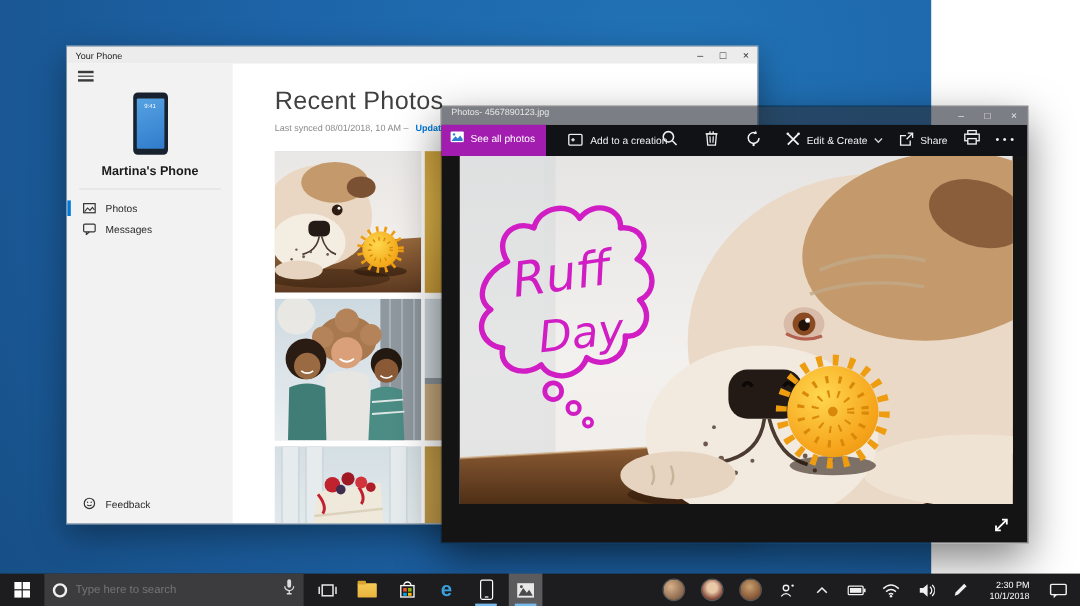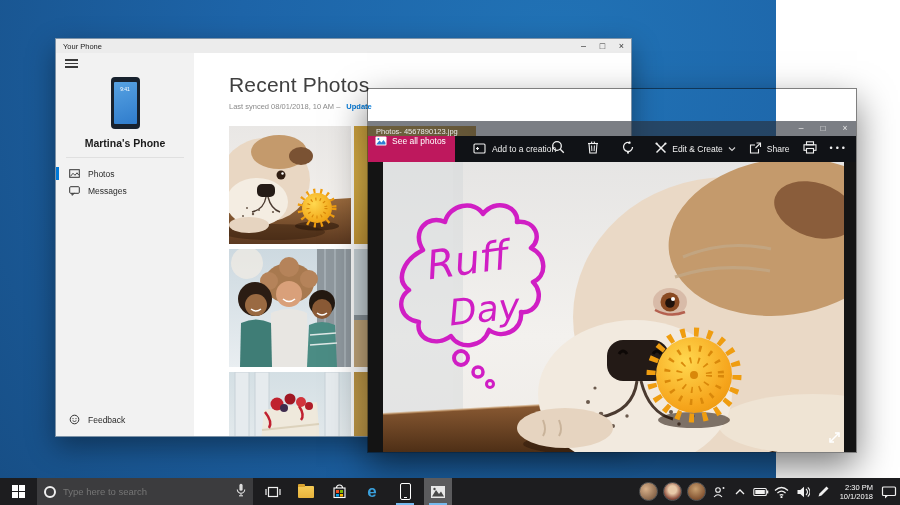--- a/index.html
+++ b/index.html
@@ -44,26 +44,26 @@
   .thumb { width:122px; height:118px; overflow:hidden; background:#ddd; }
   .thumb svg { display:block; }
   .sliver-1 { background:radial-gradient(circle at 30% 40%, #e8c050, #b9892e); }
   .sliver-2 { background:linear-gradient(#ccd6db 0 56%, #8a949a 56% 60%, #c4a87c 60% 100%); }
   .sliver-3 { background:radial-gradient(circle at 40% 30%, #d8b45c, #a87c30); }
 
   
   .ph-win { position:absolute; left:367px; top:88px; width:490px; height:365px; z-index:2;
     border:1px solid rgba(0,0,0,.5); box-shadow:0 14px 34px rgba(0,0,0,.5);
     display:flex; flex-direction:column; }
-  .ph-titlebar { height:15px; background:rgba(42,46,56,.62); display:flex; align-items:flex-end; flex:0 0 15px;margin-top:32px; }
+  .ph-titlebar { height:15px; background:rgba(42,46,56,.62); display:flex; align-items:flex-start; flex:0 0 15px; }
   .ph-title { flex:1; font-size:7.5px; color:#e8e8e8; padding-left:8px; }
   .ph-ctrl { width:22px; text-align:center; font-size:8.5px; line-height:15px; color:#e8e8e8; }
   .ph-toolbar { height:26px; background:#101216; flex:0 0 26px; position:relative;
     display:flex; align-items:center; color:#eee; }
-  .seeall-btn { height:26px; background:#be185d; color:#fff; display:flex; 
+  .seeall-btn { height:26px; background:#a21caf; color:#fff; display:flex; align-items:center;
     padding:0 9px 4px 7px; font-size:8.5px; gap:5px; }
   .addcreation { display:flex; align-items:center; gap:6px; font-size:8.5px; margin-left:18px; color:#f0f0f0; }
   .tb-center { position:absolute; left:183px; display:flex; gap:22px; align-items:center; }
   .tb-right { position:absolute; right:8px; display:flex; align-items:center; gap:13px; }
   .tb-item { display:flex; align-items:center; gap:5px; font-size:8.5px; color:#f0f0f0; }
   .tb-dots { font-size:9px; letter-spacing:3px; color:#f0f0f0; padding-bottom:3px; }
   .ph-content { flex:1; background:#141414; position:relative; overflow:hidden; }
   .main-photo { position:absolute; left:15px; top:0; width:461px; height:290px; }
   .expand-ic { position:absolute; right:14px; bottom:7px; width:15px; height:15px; }
 
@@ -81,21 +81,21 @@
   .tb-apps { display:flex; align-items:center; margin-left:6px; gap:5px; }
   .app-tile { width:28px; height:27px; display:flex; align-items:center; justify-content:center; position:relative; }
   .app-tile.running::after { content:""; position:absolute; bottom:0; left:5px; right:5px; height:2px; background:#76b9ed; }
   .app-tile.active { background:rgba(255,255,255,.28); }
   .edge-e { color:#3aa0dc; font-size:17px; font-weight:bold; line-height:1; }
   .folder-ic { width:16px; height:12px; background:linear-gradient(#f6cb56,#e8b33c); border-radius:1px; position:relative; }
   .folder-ic::before { content:""; position:absolute; top:-2px; left:0; width:7px; height:3px;
     background:#d9a32f; border-radius:1px 1px 0 0; }
   .phone-tb-ic { width:11px; height:17px; border:1.5px solid #fff; border-radius:2px; position:relative; }
   .phone-tb-ic::after { content:""; position:absolute; bottom:1px; left:3px; right:3px; height:1.5px; background:#fff; }
-  .tray { position:absolute; right:0; top:0; height:27px; display:flex; align-items:center; gap:5px; padding-right:3px;justify-content:space-between; }
+  .tray { position:absolute; right:0; top:0; height:27px; display:flex; align-items:center; gap:13px; padding-right:10px;justify-content:space-between; }
   .avatar { width:19px; height:19px; border-radius:50%; border:1px solid #555; }
   .av1 { background:radial-gradient(circle at 35% 35%, #d9b18a, #6a4a33); }
   .av2 { background:radial-gradient(circle at 50% 40%, #e8c9a8 30%, #8a4a3a 70%, #3a2a22); }
   .av3 { background:radial-gradient(circle at 45% 35%, #c9a070, #7a4a2a 80%, #402415); }
   .tray-ic { width:16px; height:16px; display:flex; align-items:center; justify-content:center; }
   .clock { color:#fff; font-size:7.5px; line-height:9px; text-align:right; padding:0 3px; }
 </style>
 </head>
 <body>
 

